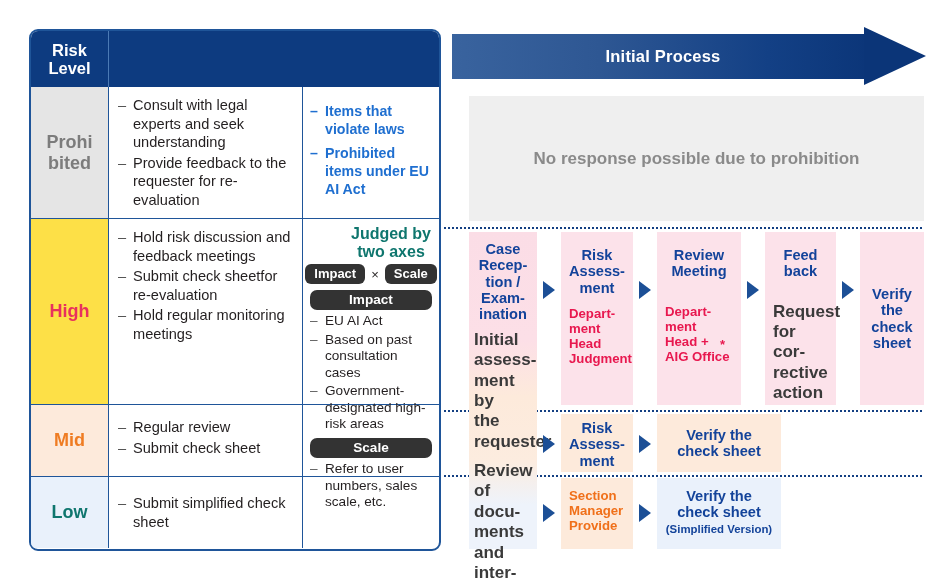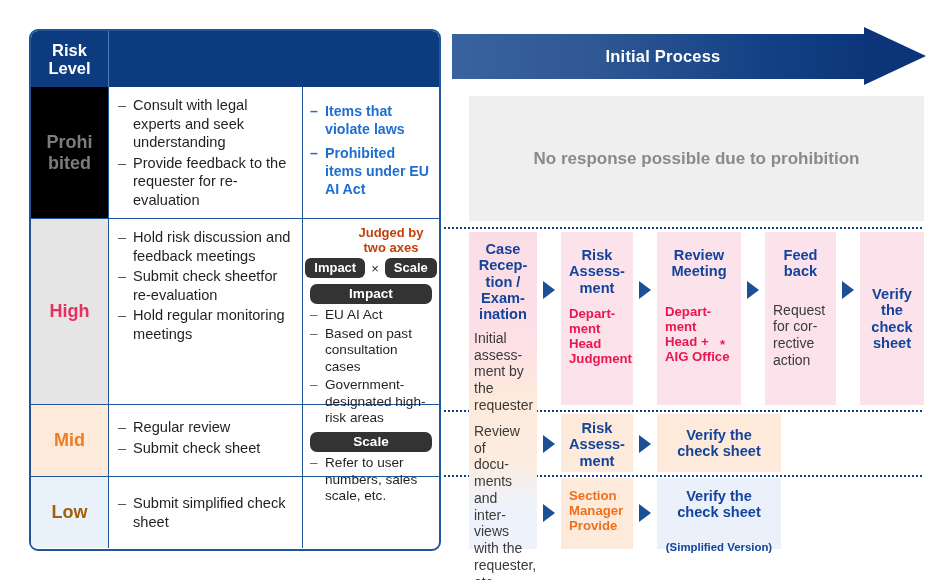--- a/index.html
+++ b/index.html
@@ -39,24 +39,24 @@
     width: 78px; display: flex; align-items: center; justify-content: center;
     font-weight: bold; font-size: 18px; text-align: center; line-height: 1.15;
     border-right: 1.5px solid #1f5599;
   }
   .cell-meas {
     width: 194px; padding: 9px 6px 9px 9px;
     border-right: 1.5px solid #1f5599;
   }
   .cell-crit { width: 136px; padding: 9px 7px; }
 
-  .lvl-prohibited { background: #000000; color: #7c7c7c; }
-  .lvl-high { background: #e5e5e5; color: #e8305e; }
+  .lvl-prohibited { background: #e5e5e5; color: #7c7c7c; }
+  .lvl-high { background: #fde047; color: #e8305e; }
   .lvl-mid  { background: #fdeadb; color: #ef7c22; }
-  .lvl-low  { background: #e9f1fb; color: #a16207; }
+  .lvl-low  { background: #e9f1fb; color: #0f766e; }
 
   .r-prohibited { height: 131px; }
   .r-high { height: 186px; }
   .r-mid { height: 72px; }
   .r-low { height: 72px; }
 
   ul.bullets { list-style: none; }
   ul.bullets li {
     position: relative; padding-left: 15px;
     font-size: 14.6px; line-height: 1.27; color: #231f20;
@@ -64,22 +64,22 @@
   }
   ul.bullets li::before {
     content: "–"; position: absolute; left: 0; top: 0; color: #555;
   }
   ul.bullets.crit-blue li { color: #1f6fd0; font-weight: bold; font-size: 14.2px; }
   ul.bullets.crit-blue li::before { color: #1f6fd0; }
   ul.bullets.small li { font-size: 13.6px; line-height: 1.22; }
 
   
   .judged-title {
-    text-align: center; font-weight: bold; font-size: 13px;
-    color: #c2410c; margin-bottom: 3px; margin-left: 40px;
+    text-align: center; font-weight: bold; font-size: 16px;
+    color: #0f766e; margin-bottom: 3px; margin-left: 40px;
   }
   .pill-row { display: flex; align-items: center; justify-content: center; gap: 6px; margin-bottom: 6px; }
   .pill {
     background: #333333; color: #fff; font-weight: bold; font-size: 13px;
     border-radius: 6px; padding: 2px 9px 3px;
   }
   .times { font-size: 13px; color: #231f20; }
   .pill-wide {
     background: #333333; color: #fff; font-weight: bold; font-size: 13.6px;
     border-radius: 7px; padding: 2px 0 3px; text-align: center;
@@ -129,21 +129,21 @@
   .pbox .title {
     color: #13439a; font-weight: bold; font-size: 14.6px; line-height: 1.12;
   }
   .pbox .sub-red {
     color: #e8184f; font-weight: bold; font-size: 13.2px; line-height: 1.14;
   }
   .pbox .sub-orange {
     color: #f0701a; font-weight: bold; font-size: 13.2px; line-height: 1.14;
   }
   .pbox .sub-gray {
-    color: #3a3a3a; font-size: 14px; line-height: 1.2; font-weight: normal;
+    color: #3a3a3a; font-size: 17px; line-height: 1.2; font-weight: bold;
   }
   .pbox .note {
     color: #13439a; font-weight: bold; font-size: 11.4px; line-height: 1.1;
   }
 
   .arrow {
     position: absolute; width: 0; height: 0;
     border-top: 9px solid transparent;
     border-bottom: 9px solid transparent;
     border-left: 12px solid #1c4f96;
@@ -337,17 +337,17 @@
     <div class="pbox low-box" style="left:109px; top:382px; width:72px; height:71px; padding:10px 4px 0; background:#fdeadb;">
       <div class="sub-orange" style="white-space:pre-line;text-align:left;padding-left:4px;">Section
 Manager
 Provide</div>
     </div>
 
     <div class="arrow" style="left:187px; top:408px;"></div>
     <div class="pbox low-box" style="left:205px; top:382px; width:124px; height:71px; padding:10px 3px 0;">
       <div class="title" style="white-space:pre-line;">Verify the
 check sheet</div>
-      <div class="note" style="margin-top:20px;">(Simplified Version)</div>
+      <div class="note" style="margin-top:2px;">(Simplified Version)</div>
     </div>
 
   </div>
 </div>
 
 </body></html>

